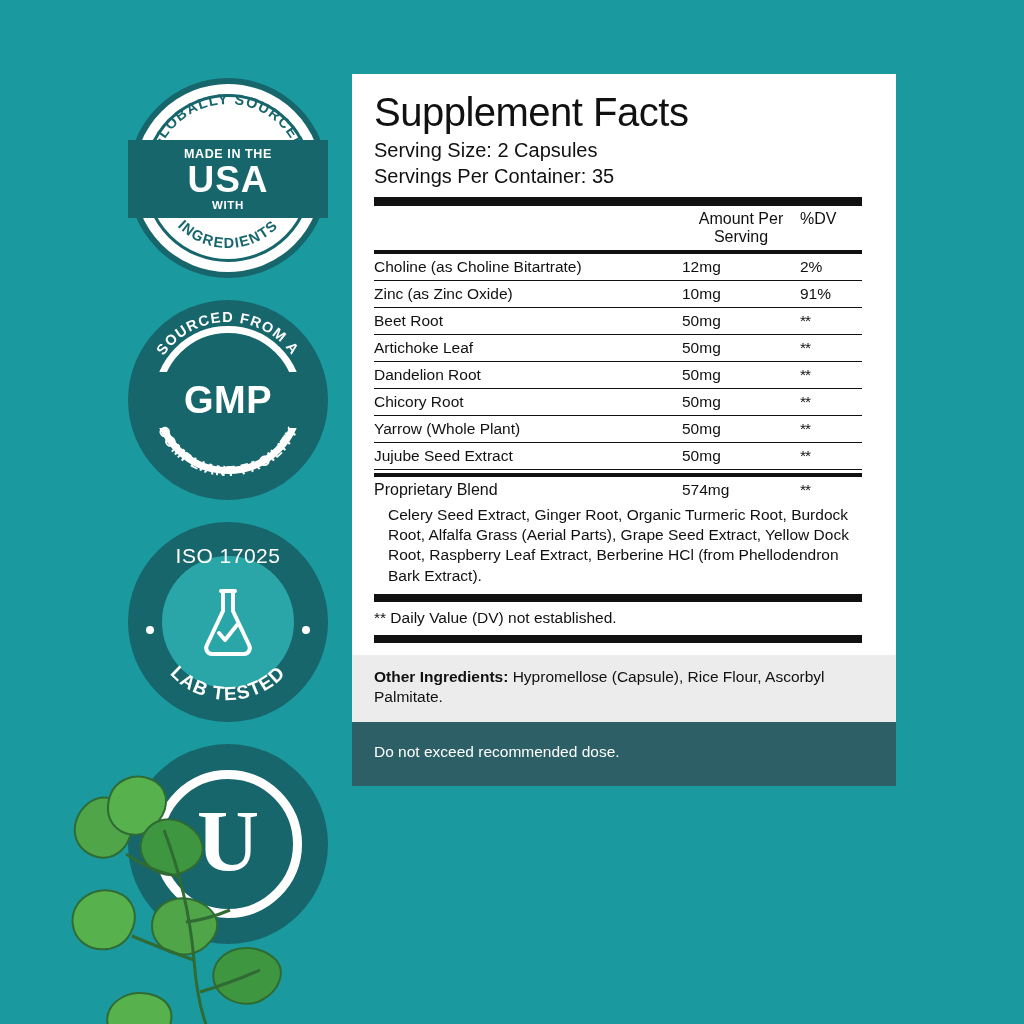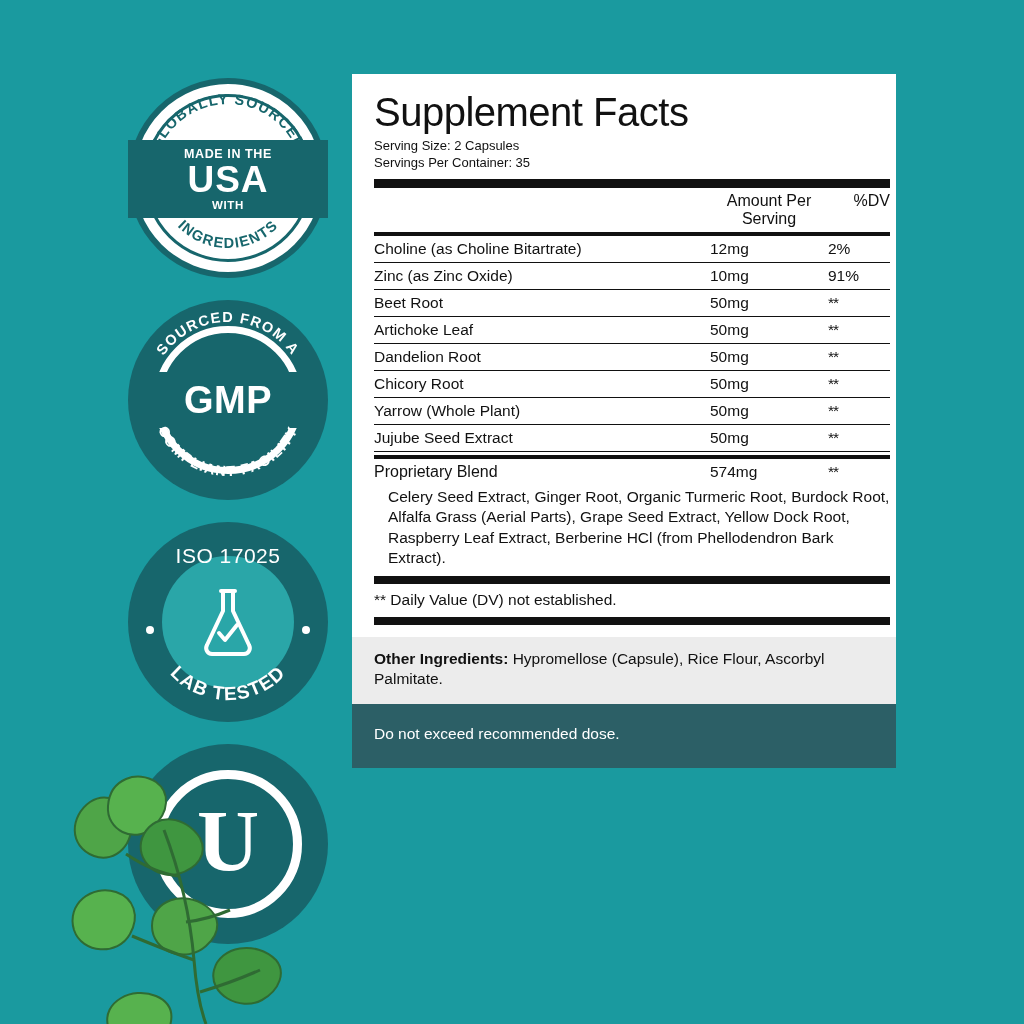--- a/index.html
+++ b/index.html
@@ -134,32 +134,32 @@
   
   .panel {
     position: absolute;
     left: 352px; top: 74px;
     width: 544px;
     background: #ffffff;
     display: flex; flex-direction: column;
   }
   .facts-box {
     background: #ffffff;
-    padding: 18px 6px 12px 22px;
+    padding: 18px 34px 12px 22px;
   }
   .facts-title {
     font-size: 40px;
     font-weight: normal;
     color: #111;
     letter-spacing: -0.5px;
     margin: 0 0 6px 0;
     line-height: 1;
   }
   .serving-line {
-    font-size: 13px; color: #111; line-height: 1.28;
+    font-size: 20px; color: #111; line-height: 1.28;
   }
   .rule-thick { border-top: 9px solid #111; margin-top: 8px; }
   .rule-med   { border-top: 4px solid #111; }
   .rule-heavy8{ border-top: 8px solid #111; }
 
   table.facts {
     width: 100%;
     border-collapse: collapse;
     font-size: 15.5px;
     color: #111;
@@ -168,21 +168,21 @@
     padding: 4px 0 4px 0;
     vertical-align: baseline;
     font-weight: normal;
     text-align: left;
   }
   table.facts tr.row td { border-bottom: 1px solid #111; }
   .col-amt { width: 118px; text-align: center; }
   .col-dv  { width: 62px;  text-align: right; }
   .hdr td { font-weight: bold; font-size: 16px; padding-bottom: 3px; }
   .hdr .col-amt { text-align: center; }
-  .hdr .col-dv { text-align: right; }
+  .hdr .col-dv { text-align: left; }
   .dv-star { font-weight: bold; letter-spacing: -1px; }
 
   .blend-name { font-weight: bold; font-size: 16px; }
   .blend-list {
     font-size: 15.5px; line-height: 1.30; color: #111;
     padding: 2px 0 8px 14px;
   }
   .dv-note { font-size: 15.5px; color: #111; padding: 7px 0 8px 0; }
 
   .other-box {

